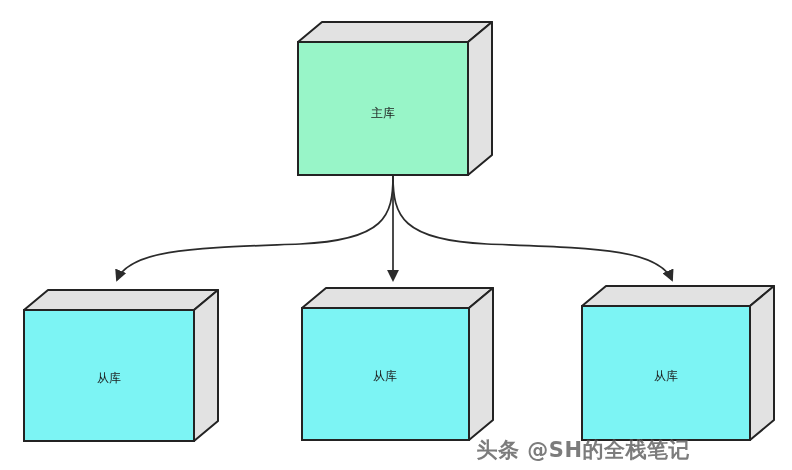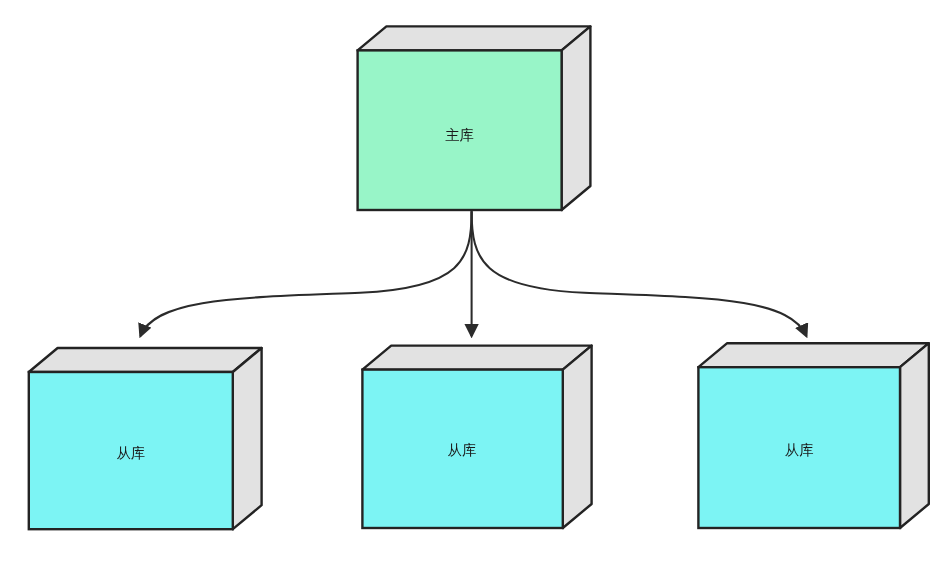--- a/index.html
+++ b/index.html
@@ -92,14 +92,15 @@
 
     <g id="node-3">
       <polygon class="face-top" stroke="#232323" stroke-width="2" stroke-linejoin="round" points="582,306 606,286 774,286 750,306" fill="#e2e2e2"></polygon>
       <polygon class="face-side" stroke="#232323" stroke-width="2" stroke-linejoin="round" points="750,306 774,286 774,420 750,440" fill="#e2e2e2"></polygon>
       <rect class="face-front" stroke="#232323" stroke-width="2" x="582" y="306" width="168" height="134" fill="#7cf4f4"></rect>
       <text class="box-label" x="666" y="376" fill="#1a1a1a">从库</text>
     </g>
 
   </svg>
 
+  <div class="watermark-text" style="color: rgb(75, 75, 75);">头条 @SH的全栈笔记</div>
 
 </div>
 
 </body></html>

